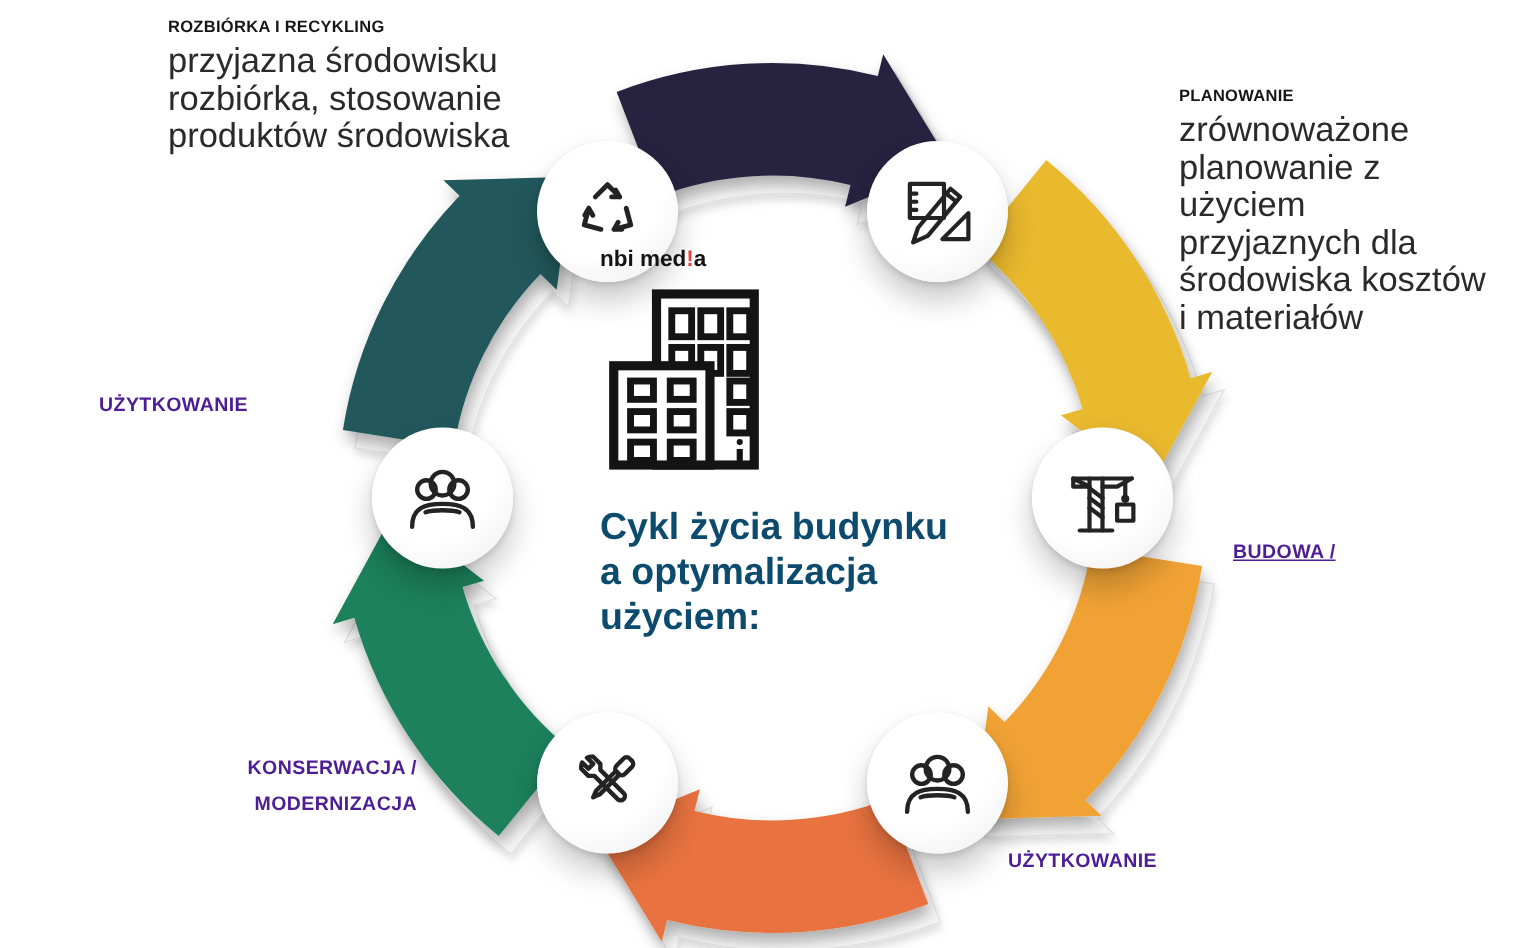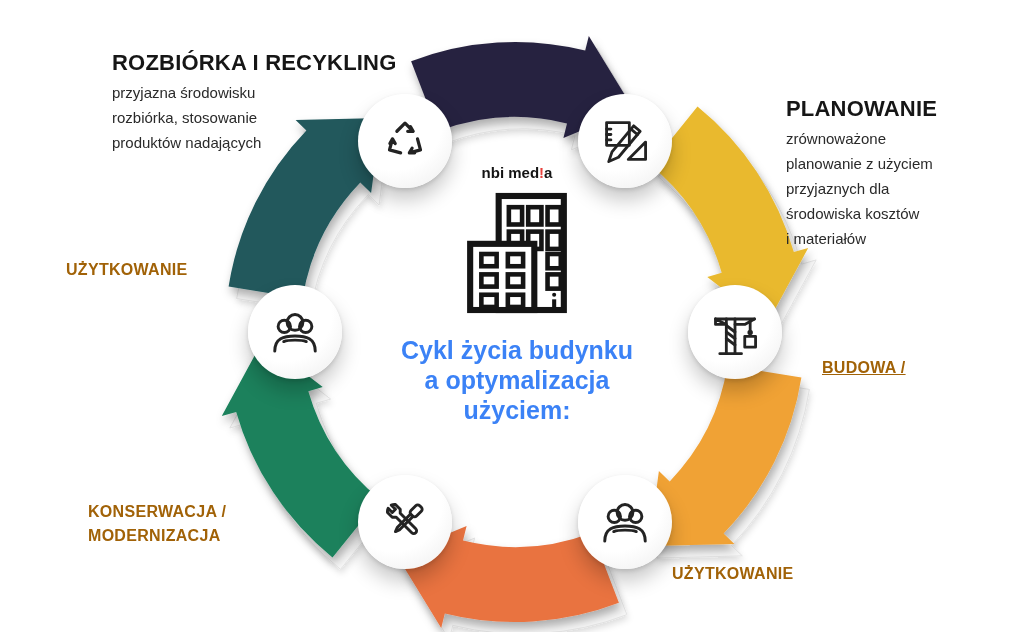--- a/index.html
+++ b/index.html
@@ -18,34 +18,34 @@
   }
   .node svg{display:block;}
   #node-recycle{left:358px;top:94px;}
   #node-planning{left:578px;top:94px;}
   #node-crane{left:688px;top:285px;}
   #node-people-br{left:578px;top:475px;}
   #node-tools{left:358px;top:475px;}
   #node-people-l{left:248px;top:285px;}
   
   .tblock{position:absolute;z-index:3;}
-  .tb-title{font-weight:bold;font-size:22px;letter-spacing:.2px;margin-bottom:4px;color:#161616;margin-top:38px;}
-  .tb-line{font-size:15px;line-height:25px;color:#2a2a2a;}
+  .tb-title{font-weight:bold;font-size:11px;letter-spacing:.2px;margin-bottom:4px;color:#161616;}
+  .tb-line{font-size:23px;line-height:25px;color:#2a2a2a;}
   #block-rozbiorka{left:112px;top:12px;width:300px;}
   #block-planowanie{left:786px;top:58px;width:220px;}
-  .cap-label{position:absolute;z-index:3;font-weight:bold;font-size:16px;letter-spacing:.3px;color:#a16207;line-height:24px;}
+  .cap-label{position:absolute;z-index:3;font-weight:bold;font-size:13px;letter-spacing:.3px;color:#4c1d95;line-height:24px;}
   #label-uzytkowanie-left{left:66px;top:258px;}
   #label-budowa{left:822px;top:356px;text-decoration:underline;}
   #label-uzytkowanie-right{left:672px;top:562px;}
-  #label-konserwacja{left:88px;top:500px;width:190px;text-align:left;}
-  
-  #center-col{position:absolute;left:384px;top:164px;width:266px;z-index:3;text-align:center;}
+  #label-konserwacja{left:88px;top:500px;width:190px;text-align:right;}
+  
+  #center-col{position:absolute;left:400px;top:164px;width:266px;z-index:3;text-align:left;}
   #brand-logo{font-weight:bold;font-size:15px;letter-spacing:0;color:#141414;margin-bottom:8px;}
   #brand-logo .bang{color:#e8413c;}
-  #center-title{margin-top:14px;font-weight:bold;font-size:25px;line-height:30px;color:#3b82f6;}
+  #center-title{margin-top:14px;font-weight:bold;font-size:25px;line-height:30px;color:#0c4a6e;}
   .bldg{margin:0 auto;}
 </style>
 </head>
 <body>
 
 <div id="stage">
 
   <svg id="wheel-svg" viewBox="0 0 1024 632">
     <defs>
       <filter id="arrowShadow" x="-25%" y="-25%" width="150%" height="150%">
@@ -137,21 +137,21 @@
       <circle cx="24" cy="15.5" r="7"></circle>
       <path d="M6 41 C6 29.5 14 27.5 24 27.5 C34 27.5 42 29.5 42 41"></path>
       <path d="M14 32.5 C18 30.8 30 30.8 34 32.5"></path>
     </svg>
   </div>
 
   <div class="tblock" id="block-rozbiorka">
     <div class="tb-title">ROZBIÓRKA I RECYKLING</div>
     <div class="tb-line">przyjazna środowisku</div>
     <div class="tb-line">rozbiórka, stosowanie</div>
-    <div class="tb-line">produktów nadających</div>
+    <div class="tb-line">produktów środowiska</div>
   </div>
 
   <div class="tblock" id="block-planowanie">
     <div class="tb-title">PLANOWANIE</div>
     <div class="tb-line">zrównoważone</div>
     <div class="tb-line">planowanie z użyciem</div>
     <div class="tb-line">przyjaznych dla</div>
     <div class="tb-line">środowiska kosztów</div>
     <div class="tb-line">i materiałów</div>
   </div>

